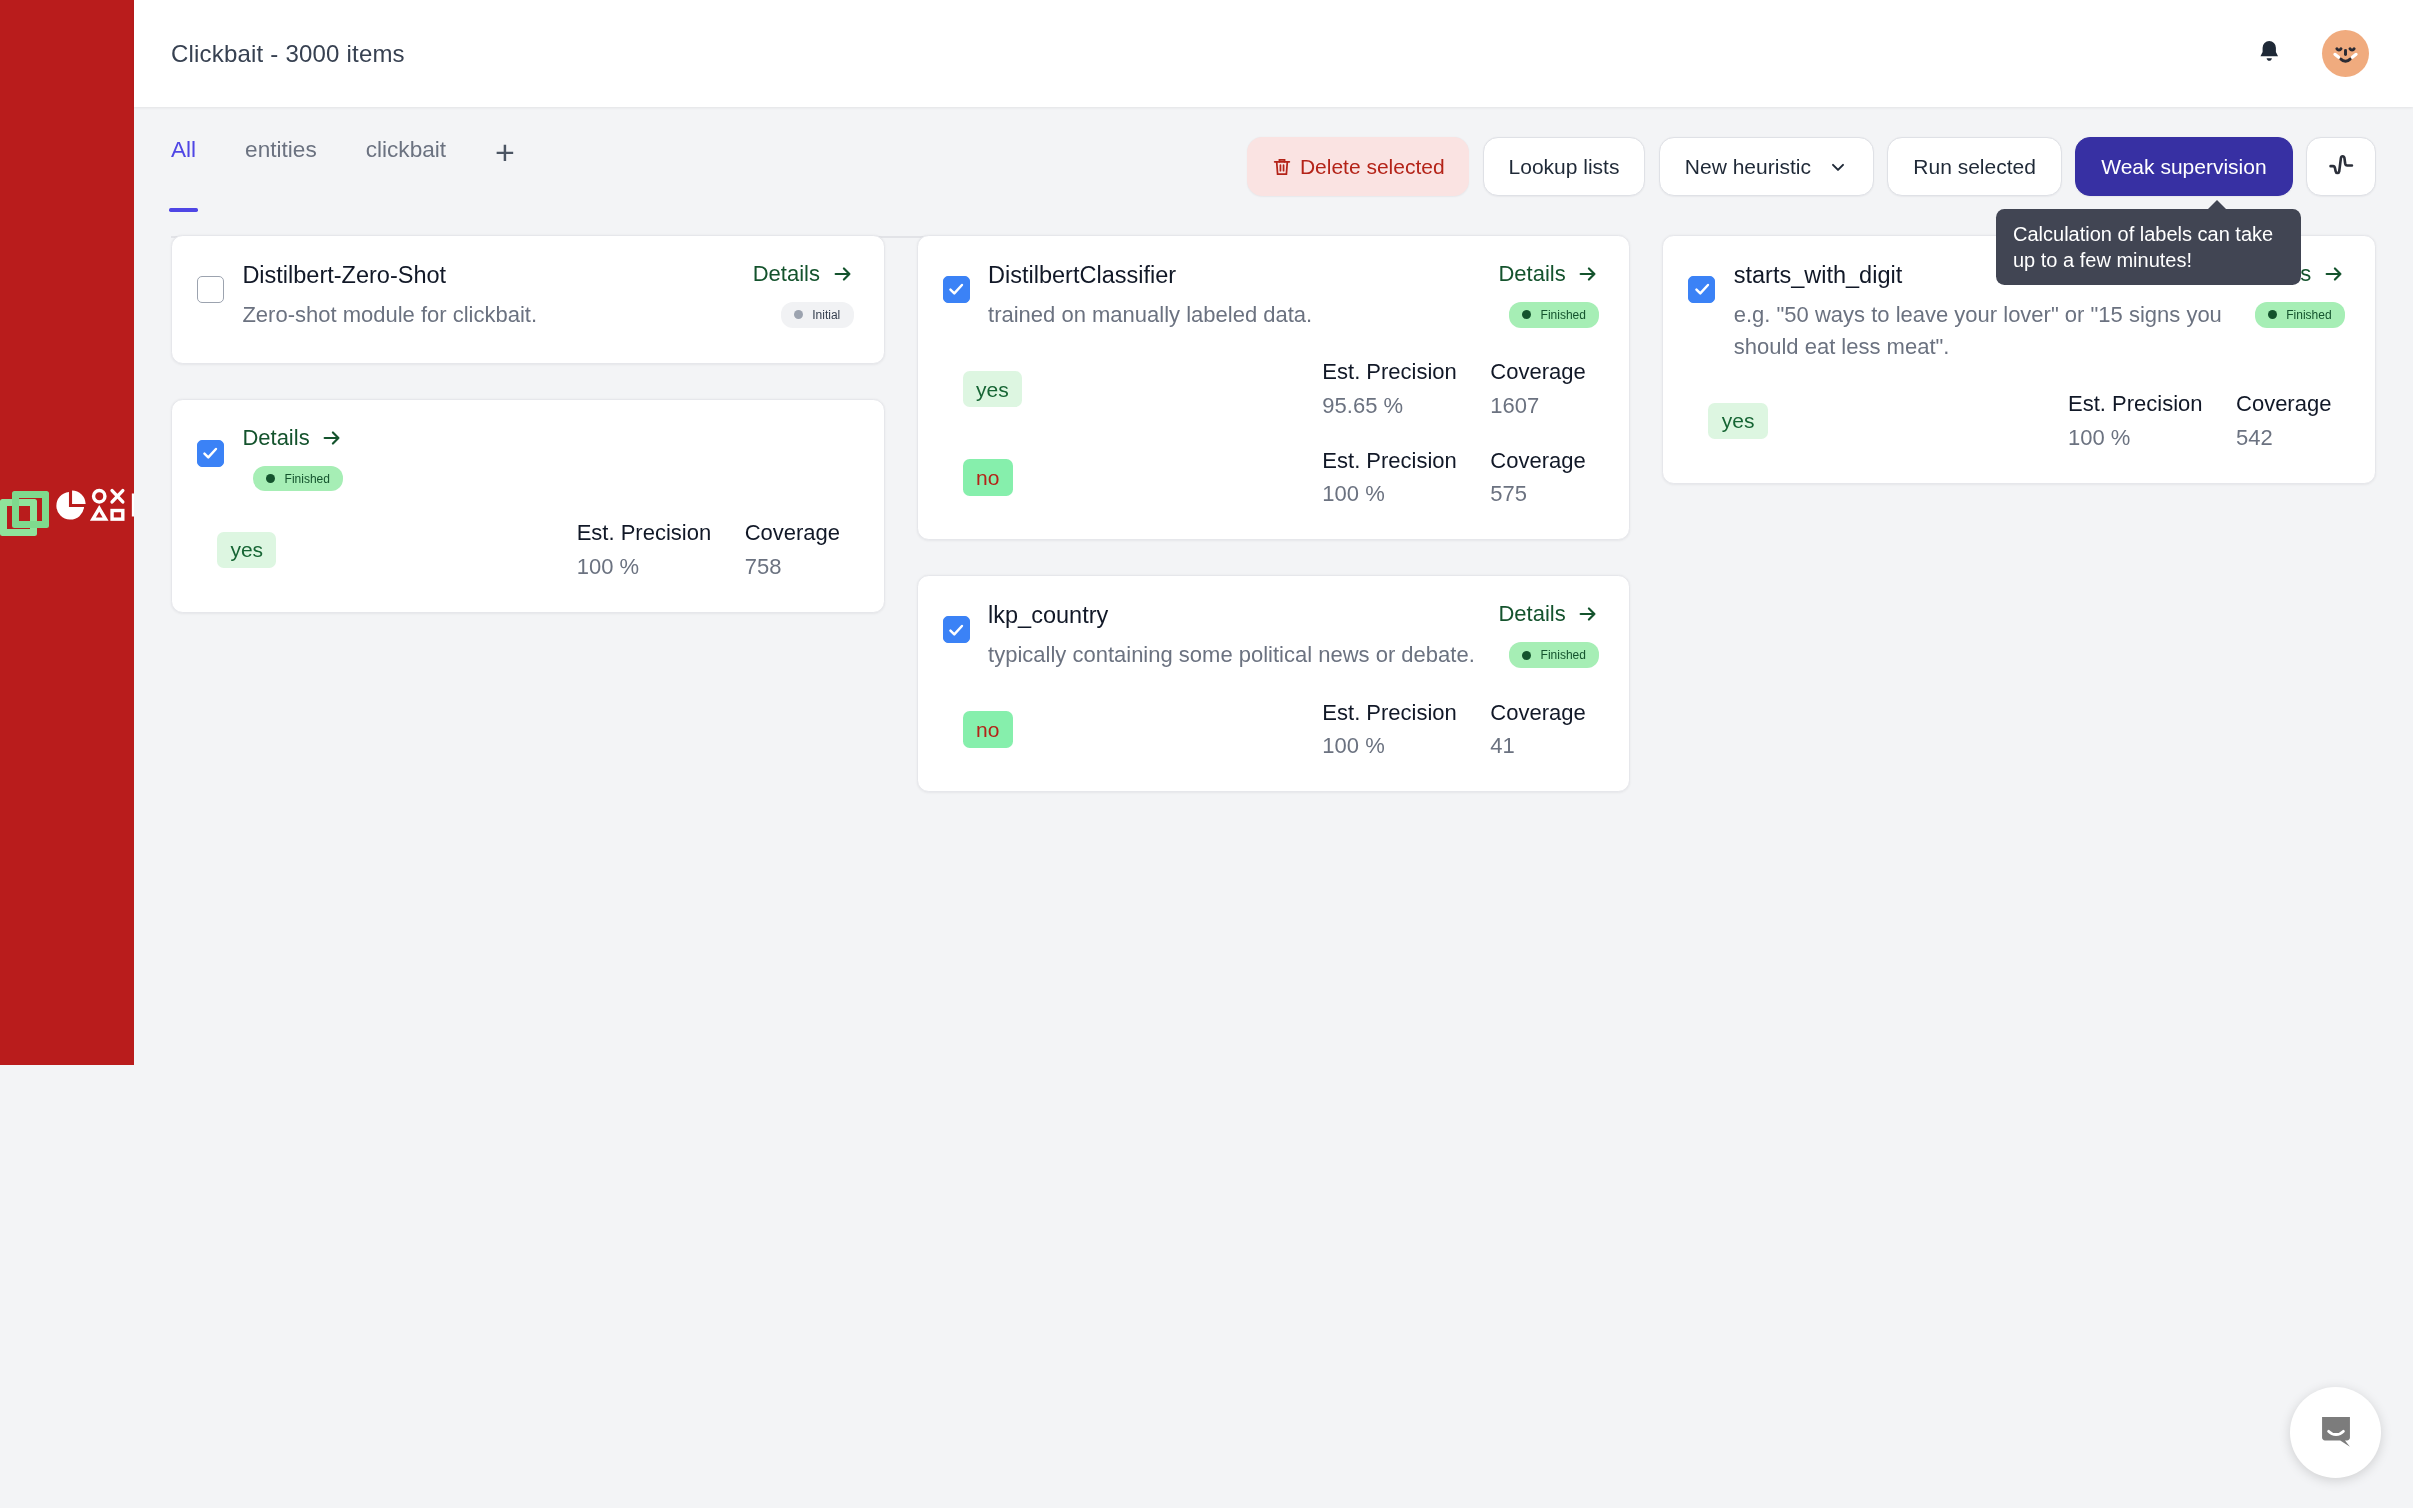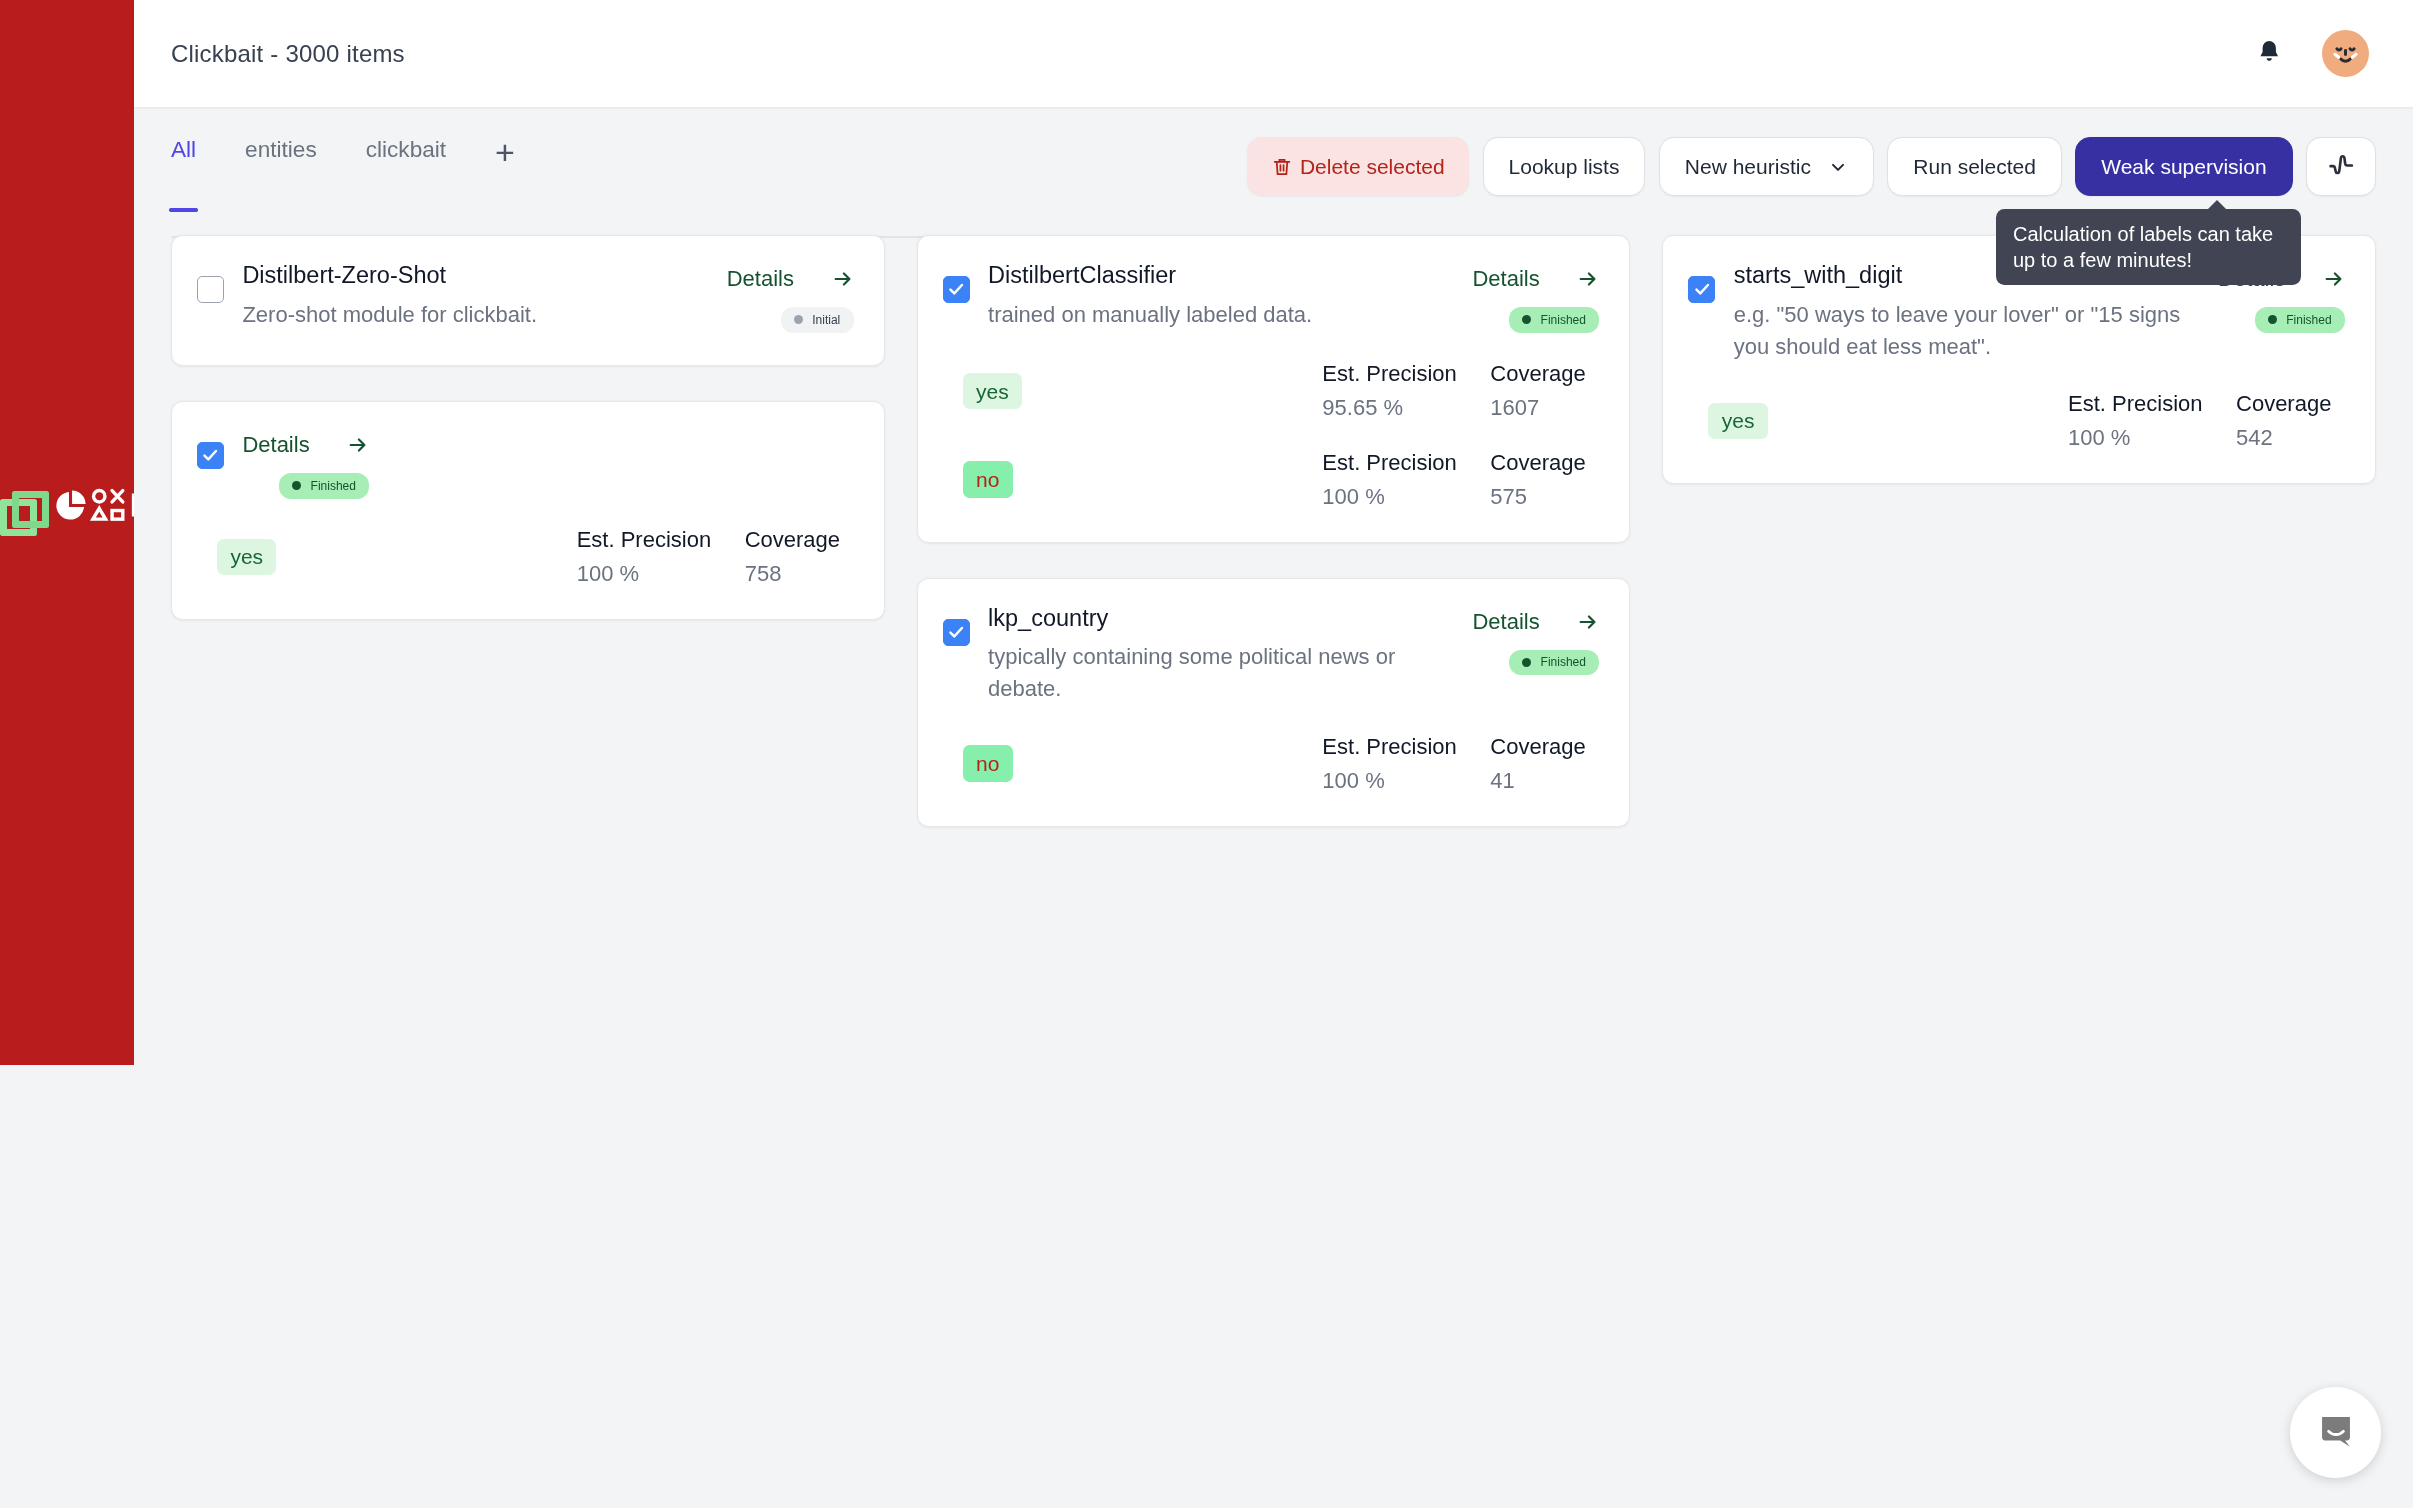--- a/index.html
+++ b/index.html
@@ -143,21 +143,21 @@
   .cbox.checked {
     background: #3b82f6; border-color: #3b82f6;
     display: flex; align-items: center; justify-content: center;
   }
   .ctext { flex: 1 1 auto; min-width: 0; padding-right: 13.4px; }
   .c-name { font-size: 23.5px; color: #111827; line-height: 1.25; }
   .c-desc { font-size: 22px; color: #6b7280; line-height: 1.45; margin-top: 8.4px; }
   .c-right { display: flex; flex-direction: column; align-items: flex-end; flex: 0 0 auto; }
   .details {
     display: flex; align-items: center; color: #14532d; font-size: 22px;
-    cursor: pointer; margin-top: 5px; gap: 26px;
+    cursor: pointer; 
   }
   .details .arr { margin-left: 11.7px; display: flex; }
   .badge {
     margin-top: 15px; border-radius: 12px; padding: 5.9px 13.4px;
     font-size: 12px; display: flex; align-items: center; white-space: nowrap;
   }
   .badge .dot { width: 9.2px; height: 9.2px; border-radius: 50%; margin-right: 9.2px; }
   .badge.finished { background: #a6eeb5; color: #14532d; }
   .badge.finished .dot { background: #14532d; }
   .badge.initial { background: #f1f2f4; color: #374151; }

